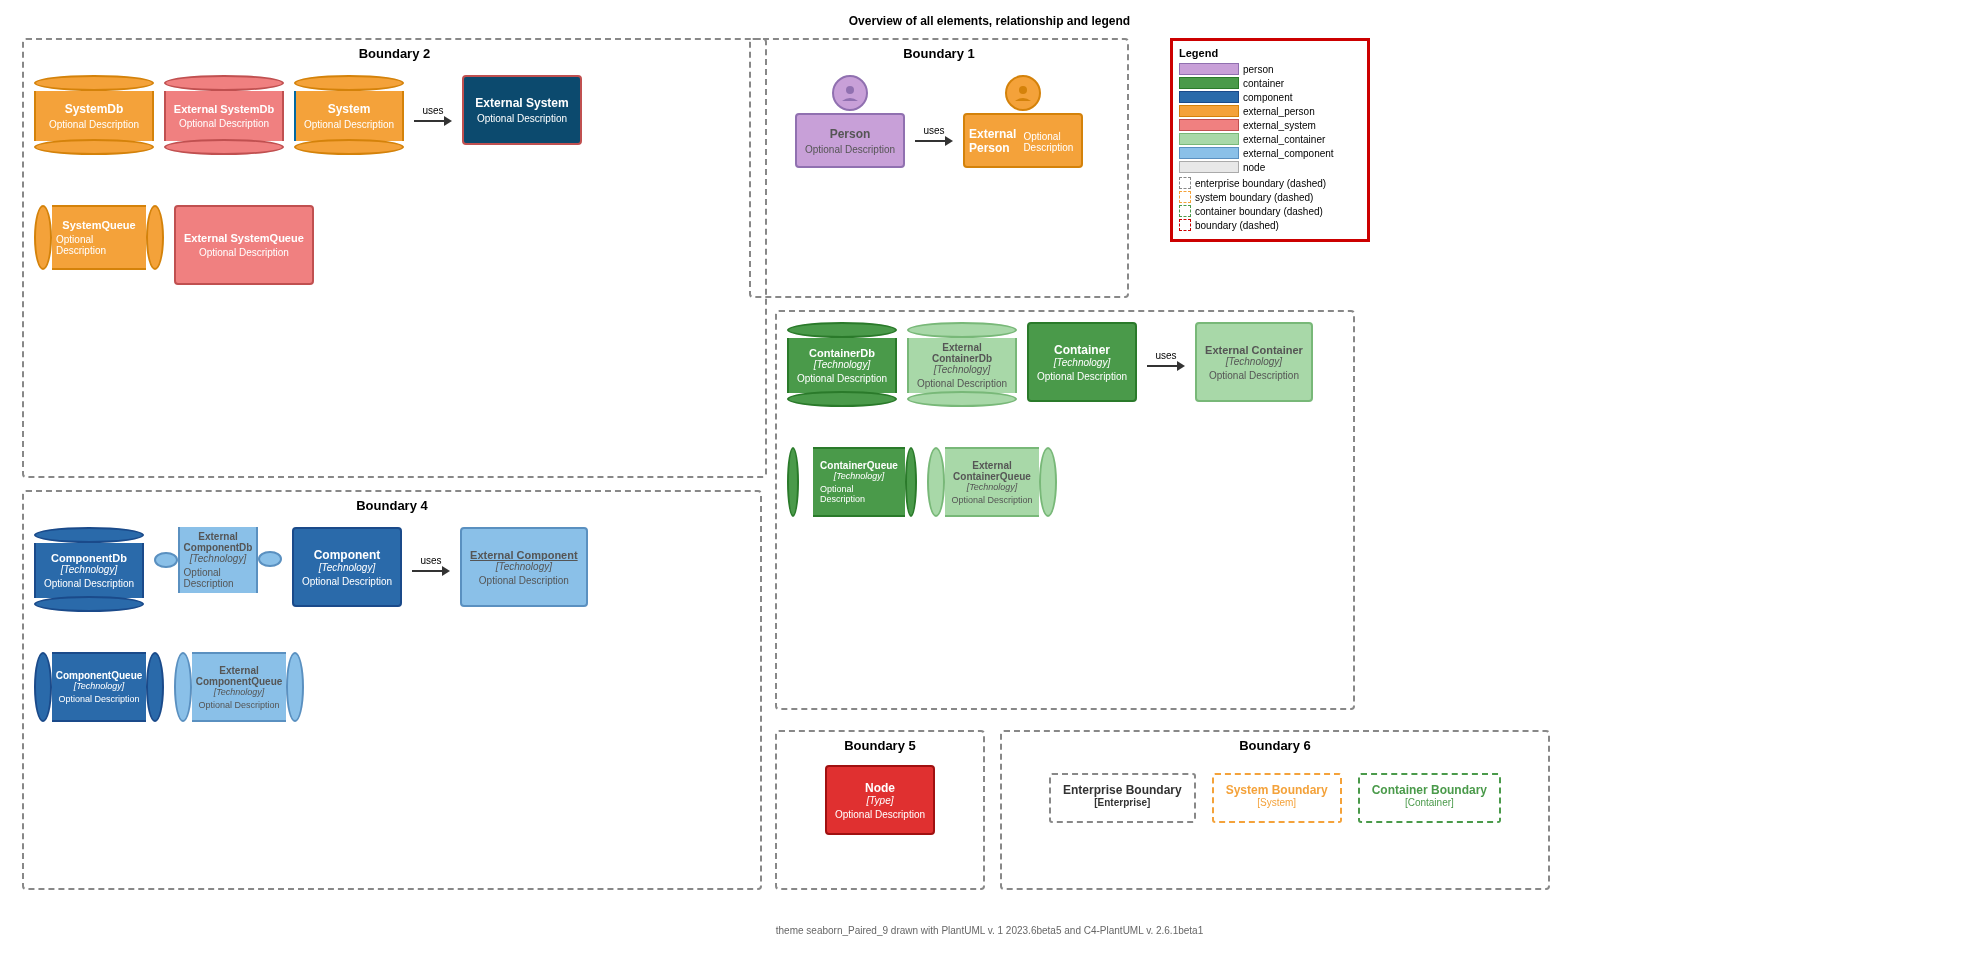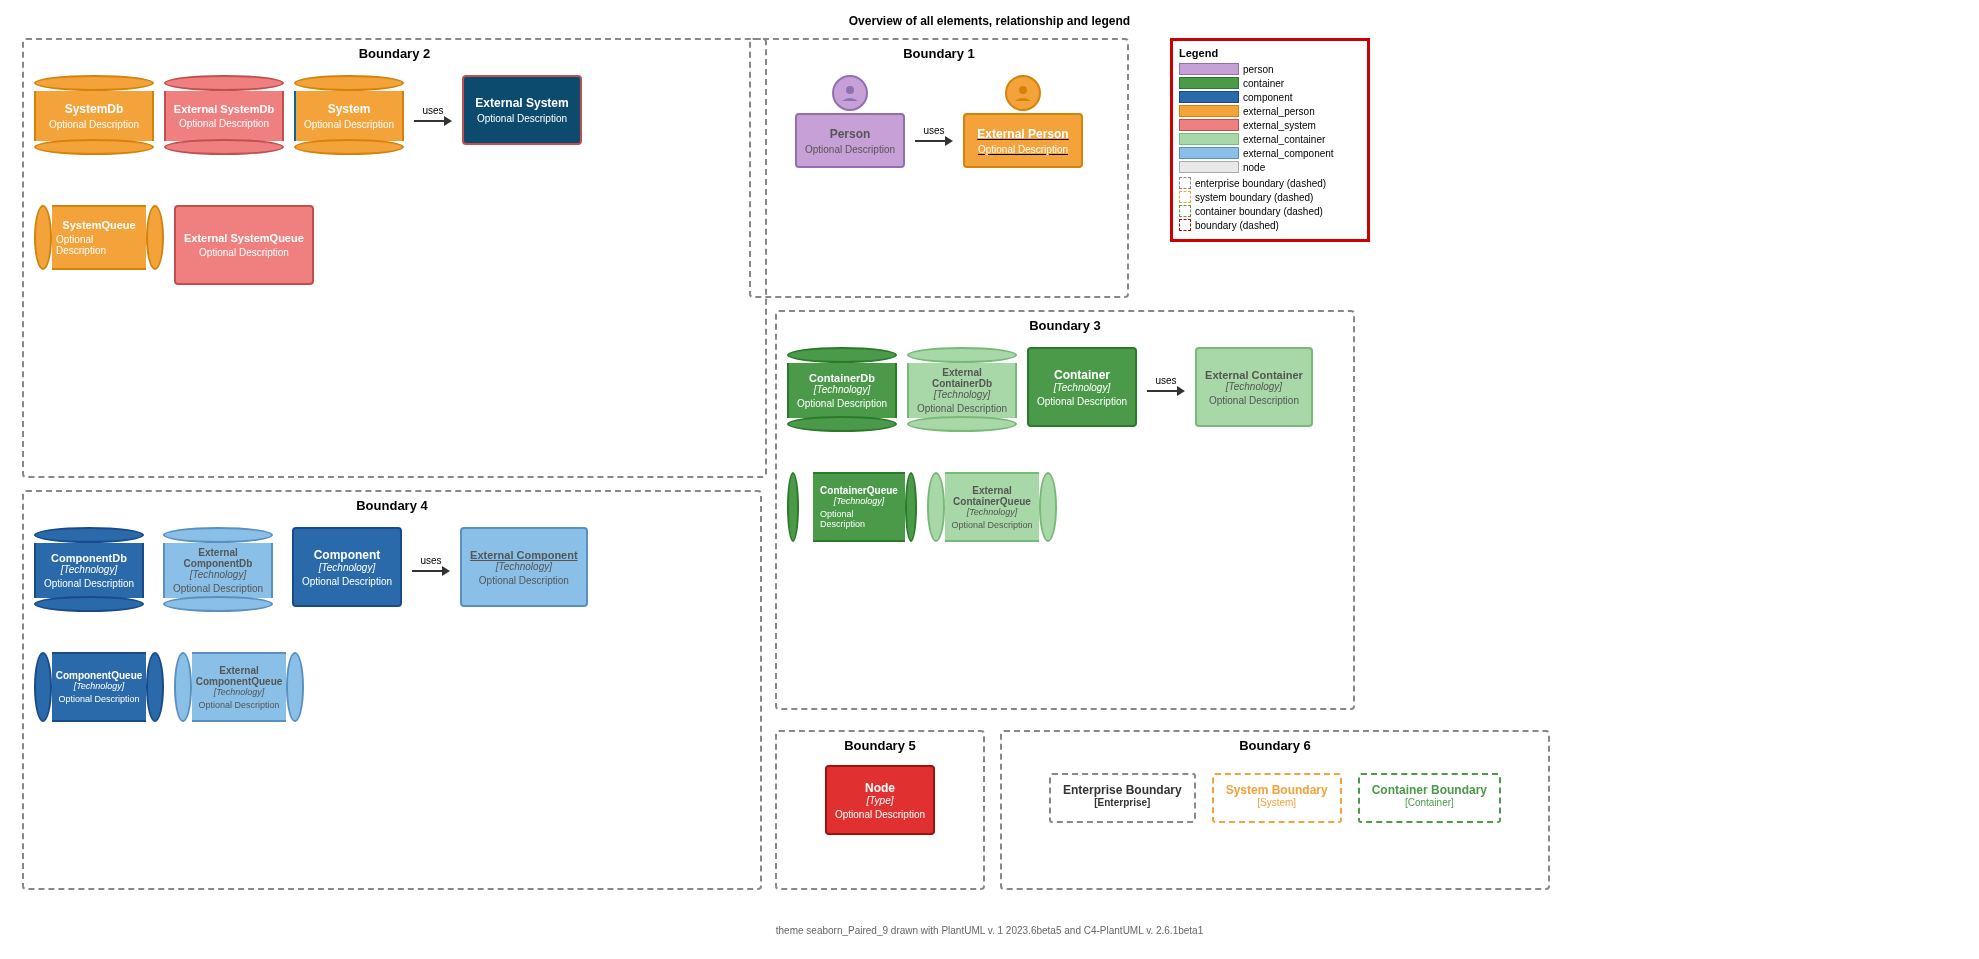--- a/index.html
+++ b/index.html
@@ -242,21 +242,21 @@
       </div>
 
       <div class="elem-col">
         <div style="display:flex;flex-direction:column;align-items:center;width:120px;">
           <div style="width:36px;height:36px;border-radius:50%;background:#f4a23a;border:2px solid #d4820a;display:flex;align-items:center;justify-content:center;">
             <svg width="20" height="20" viewBox="0 0 20 20">
                 <circle cx="10" cy="7" r="4" fill="#d4820a"></circle>
                 <path d="M2 18 Q10 12 18 18" fill="#d4820a"></path>
               </svg>
           </div>
-          <div style="width:120px;min-height:55px;background:#f4a23a;border:2px solid #d4820a;border-radius:4px;display:flex;flex-direction:column;align-items:center;justify-content:center;padding:4px;margin-top:2px;text-decoration:underline;">
+          <div style="width:120px;min-height:55px;background:#f4a23a;border:2px solid #d4820a;border-radius:4px;display:flex;flex-direction:row;align-items:center;justify-content:center;padding:4px;margin-top:2px;">
             <span class="elem-name" style="color:#fff;">External Person</span>
             <span class="elem-desc" style="color:#fff;font-size:10px;">Optional Description</span>
           </div>
         </div>
       </div>
     </div>
   </div>
 
   <div class="legend-box" style="left:1170px;top:38px;width:200px;">
     <div class="legend-title">Legend</div>
@@ -308,21 +308,20 @@
         <span>container boundary (dashed)</span>
       </div>
       <div class="legend-dashed-row">
         <div class="legend-dashed-box" style="border-color:#cc0000;"></div>
         <span>boundary (dashed)</span>
       </div>
     </div>
   </div>
 
   <div class="boundary" style="left:775px;top:310px;width:580px;height:400px;">
-    <div class="boundary-title" style="padding:6px 0 4px 0;">Boundary 3</div>
 
     <div class="elem-row" style="margin-top:10px;align-items:flex-start;">
 
       <div class="elem-col">
         <div style="display:inline-flex;flex-direction:column;align-items:center;width:110px;">
           <div style="width:110px;height:16px;border-radius:50%;background:#4a9a4a;border:2px solid #2a7a2a;"></div>
           <div style="width:110px;min-height:55px;background:#4a9a4a;border-left:2px solid #2a7a2a;border-right:2px solid #2a7a2a;display:flex;flex-direction:column;align-items:center;justify-content:center;padding:4px;">
             <span class="elem-name" style="color:#fff;font-size:11px;">ContainerDb</span>
             <span class="elem-tech" style="color:#fff;">[Technology]</span>
             <span class="elem-desc" style="color:#fff;font-size:10px;">Optional Description</span>
@@ -407,21 +406,21 @@
           <div style="width:110px;min-height:55px;background:#2a6aaa;border-left:2px solid #1a4a8a;border-right:2px solid #1a4a8a;display:flex;flex-direction:column;align-items:center;justify-content:center;padding:4px;">
             <span class="elem-name" style="color:#fff;font-size:11px;">ComponentDb</span>
             <span class="elem-tech" style="color:#fff;">[Technology]</span>
             <span class="elem-desc" style="color:#fff;font-size:10px;">Optional Description</span>
           </div>
           <div style="width:110px;height:16px;border-radius:50%;background:#2a6aaa;border:2px solid #1a4a8a;margin-top:-2px;"></div>
         </div>
       </div>
 
       <div class="elem-col">
-        <div style="display:inline-flex;flex-direction:column;align-items:center;width:128px;">
+        <div style="display:inline-flex;flex-direction:row;align-items:center;width:128px;">
           <div style="width:110px;height:16px;border-radius:50%;background:#8ac0e8;border:2px solid #5a90c0;"></div>
           <div style="width:110px;min-height:55px;background:#8ac0e8;border-left:2px solid #5a90c0;border-right:2px solid #5a90c0;display:flex;flex-direction:column;align-items:center;justify-content:center;padding:4px;">
             <span class="elem-name" style="color:#555;font-size:10px;text-align:center;">External ComponentDb</span>
             <span class="elem-tech" style="color:#555;">[Technology]</span>
             <span class="elem-desc" style="color:#555;font-size:10px;">Optional Description</span>
           </div>
           <div style="width:110px;height:16px;border-radius:50%;background:#8ac0e8;border:2px solid #5a90c0;margin-top:-2px;"></div>
         </div>
       </div>
 

